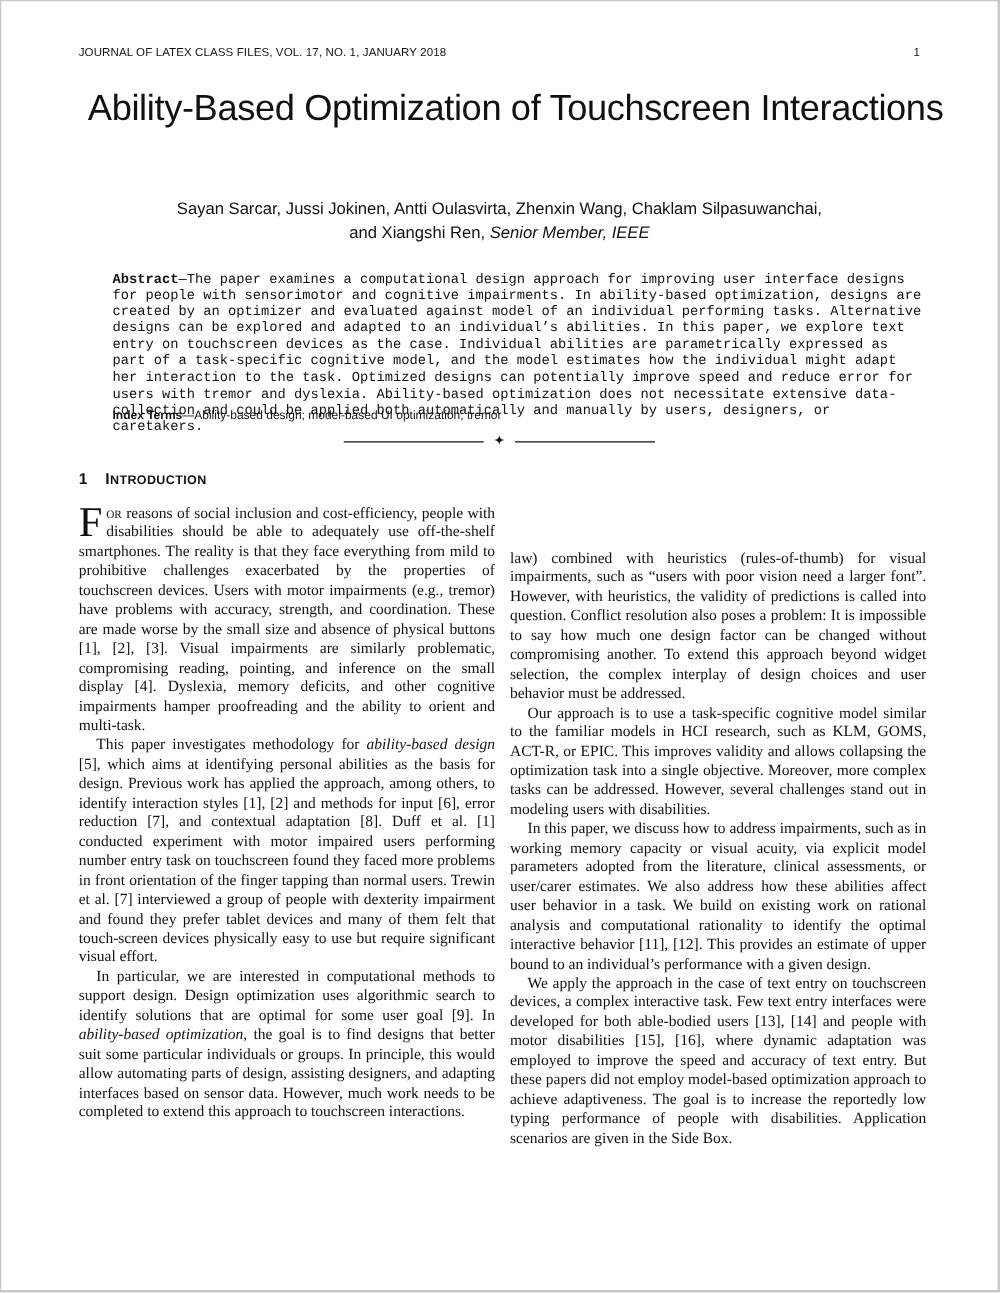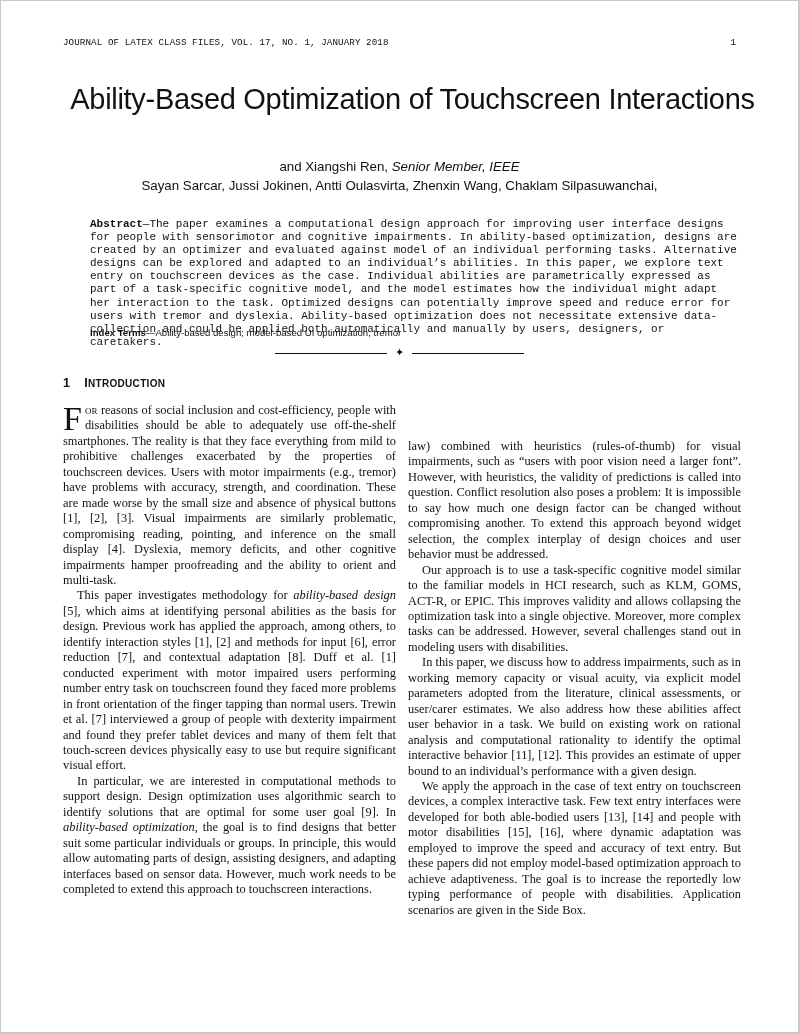--- a/index.html
+++ b/index.html
@@ -5,27 +5,27 @@
   html, body { margin: 0; padding: 0; background: #ffffff; }
   body {
     width: 800px; height: 1034px; position: relative; overflow: hidden;
     box-sizing: border-box;
     border: 1px solid #c8c8c8;
     border-bottom-width: 2px; border-right-width: 2px;
     color: #111;
   }
   .running-head {
     position: absolute; top: 36px; left: 62px; right: 62px;
-    font-family: Liberation Mono, monospace; font-size: 9.2px; letter-spacing: 0.1px;
+    font-family: Liberation Sans, sans-serif; font-size: 9.2px; letter-spacing: 0.1px;
     display: flex; justify-content: space-between;
   }
   .title {
     position: absolute; top: 68px; left: 0; right: 0; text-align: center;
     font-family: "Liberation Sans", sans-serif; font-size: 29px; line-height: 37px;
-    font-weight: normal; margin: 12px; letter-spacing: -0.3px; padding-left: 26px;
+    font-weight: normal; margin: 0; letter-spacing: -0.3px; padding-left: 26px;
   }
   .authors {
     position: absolute; top: 156px; left: 0; right: 0; text-align: center;
     font-family: "Liberation Sans", sans-serif; font-size: 13.3px; line-height: 19px;
   }
   .authors em { font-style: italic; }
   .abstract {
     position: absolute; top: 217px; left: 89px; width: 650px;
     font-family: Liberation Mono, monospace; font-size: 11px; line-height: 13.1px;
   }
@@ -68,25 +68,25 @@
 <body>
 
 <div class="running-head">
   <span>JOURNAL OF LATEX CLASS FILES, VOL. 17, NO. 1, JANUARY 2018</span>
   <span>1</span>
 </div>
 
 <h1 class="title">Ability-Based Optimization of Touchscreen Interactions</h1>
 
 <div class="authors">
+  <div>Sayan Sarcar, Jussi Jokinen, Antti Oulasvirta, Zhenxin Wang, Chaklam Silpasuwanchai,</div>
   <div>
     <span>and Xiangshi Ren,</span>
     <em>Senior Member, IEEE</em>
   </div>
-  <div>Sayan Sarcar, Jussi Jokinen, Antti Oulasvirta, Zhenxin Wang, Chaklam Silpasuwanchai,</div>
 </div>
 
 <div class="abstract">
   <b>Abstract</b><span>—The paper examines a computational design approach for improving user interface designs for people with sensorimotor and cognitive impairments. In ability-based optimization, designs are created by an optimizer and evaluated against model of an individual performing tasks. Alternative designs can be explored and adapted to an individual’s abilities. In this paper, we explore text entry on touchscreen devices as the case. Individual abilities are parametrically expressed as part of a task-specific cognitive model, and the model estimates how the individual might adapt her interaction to the task. Optimized designs can potentially improve speed and reduce error for users with tremor and dyslexia. Ability-based optimization does not necessitate extensive data-collection and could be applied both automatically and manually by users, designers, or caretakers.</span>
 </div>
 
 <div class="index-terms">
   <b>Index Terms</b><span>—Ability-based design; model-based UI optimization; tremor</span>
 </div>
 

